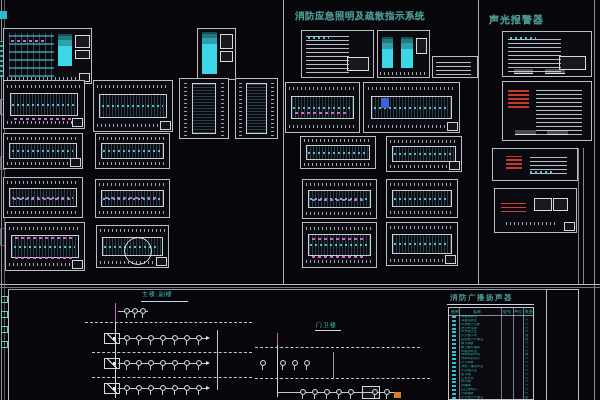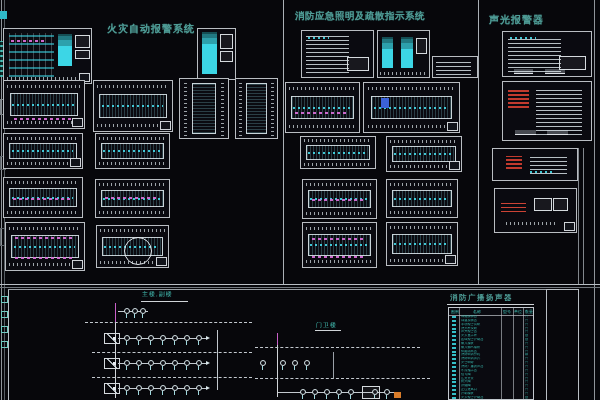--- a/index.html
+++ b/index.html
@@ -77,21 +77,20 @@
   <div class="frag" style="left:0;top:11px;width:7px;height:8px;background:#2fb9c9;"></div>
   <div class="frag" style="left:0;top:41px;width:6px;height:36px;background:repeating-linear-gradient(0deg,rgba(60,200,190,.8) 0 2px,rgba(10,30,30,.9) 2px 5px);"></div>
   <div class="frag" style="left:0;top:99px;width:5px;height:14px;border:1px solid #7c8288;"></div>
   <div class="frag" style="left:0;top:156px;width:4px;height:12px;border:1px solid #5c6268;"></div>
   <div class="frag" style="left:0;top:228px;width:4px;height:16px;border:1px solid #5c6268;"></div>
   <div class="frag" style="left:1px;top:296px;width:5px;height:5px;border:1px solid #6fc9c0;"></div>
   <div class="frag" style="left:1px;top:311px;width:5px;height:5px;border:1px solid #6fc9c0;"></div>
   <div class="frag" style="left:1px;top:326px;width:5px;height:5px;border:1px solid #6fc9c0;"></div>
   <div class="frag" style="left:1px;top:341px;width:5px;height:5px;border:1px solid #6fc9c0;"></div>
 
-  <div class="sec-title" style="left:107px;top:22px;font-size:10px;">火灾自动报警系统</div>
   <div class="sec-title" style="left:295px;top:10px;font-size:9.5px;letter-spacing:.5px;">消防应急照明及疏散指示系统</div>
   <div class="sec-title" style="left:489px;top:13px;font-size:10px;">声光报警器</div>
 
   <div id="panels">
       <div class="panel" style="left: 3px; top: 28px; width: 89px; height: 56px;">
         <div class="rgrid"></div>
         <div class="magrow" style="top:20%;left:8%;width:40%"></div>
         <div class="ctower" style="left:62%;top:10%;width:16%;height:58%"></div>
         <div class="wbox" style="left:82%;top:12%;width:14%;height:20%"></div>
         <div class="wbox" style="left:82%;top:38%;width:14%;height:14%"></div>

